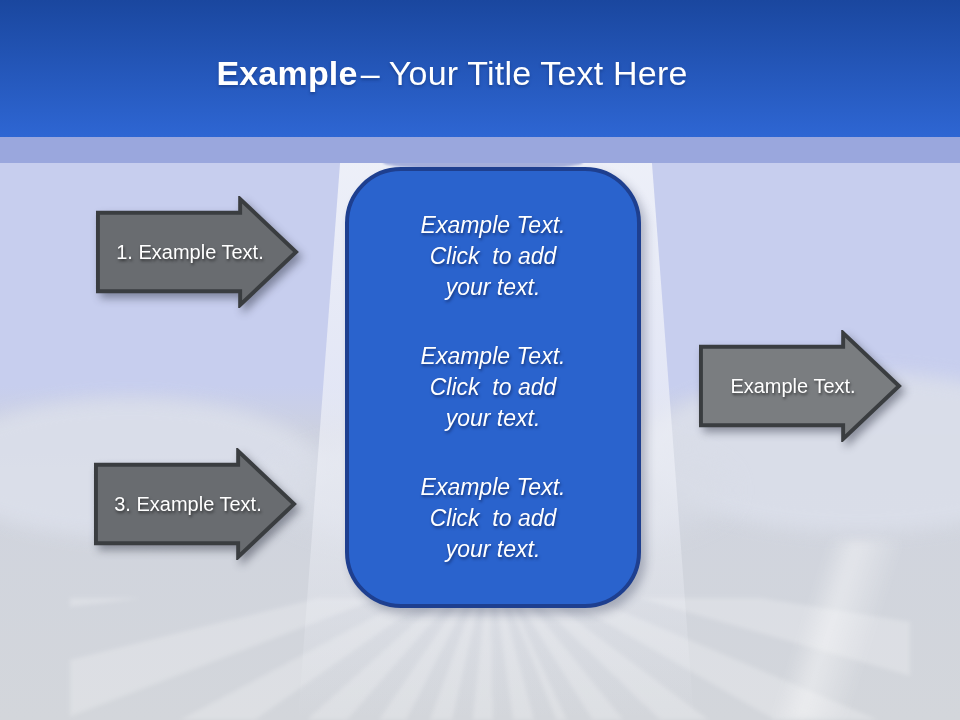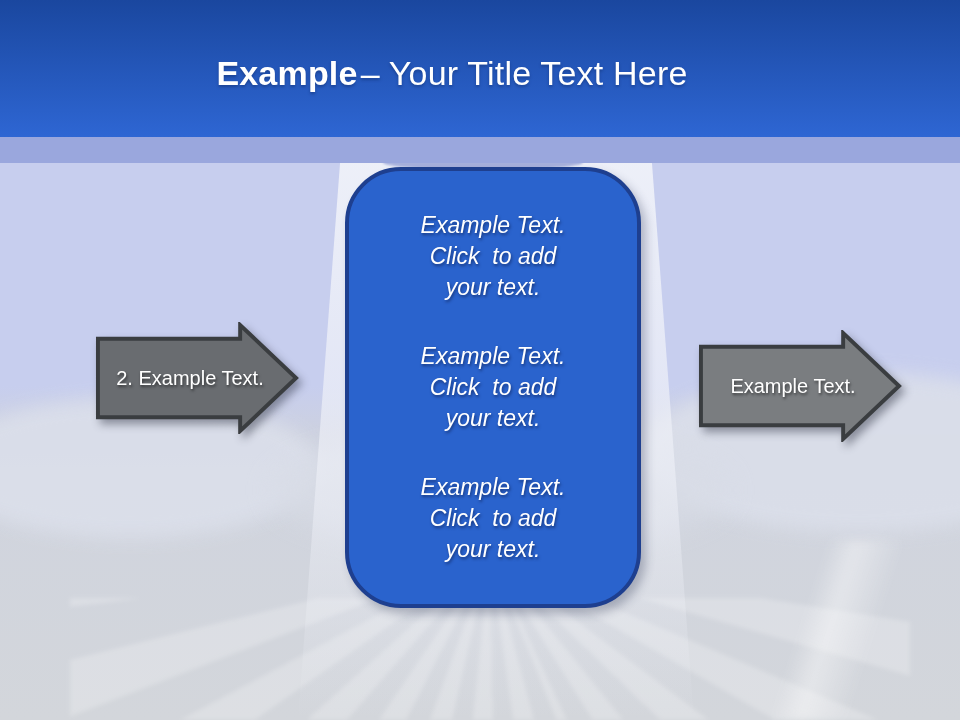--- a/index.html
+++ b/index.html
@@ -99,28 +99,34 @@
   <div class="column-top-ellipse"></div>
   <div class="bg-rays"></div>
   <div class="streak"></div>
   <div class="header"></div>
   <div class="band"></div>
 
   <div class="title">
     <span class="t-bold">Example</span><span class="t-rest">– Your Title Text Here</span>
   </div>
 
-
-  <div class="arrow arrow-2">
+  <div class="arrow arrow-1">
     <svg viewBox="0 0 208 114" aria-hidden="true">
       <polygon class="poly" points="3,17 148,17 148,3 205,57 148,111 148,97 3,97"></polygon>
     </svg>
-    <span class="arrow-label">2. Example Text.</span>
+    <span class="arrow-label">1. Example Text.</span>
   </div>
 
+
+  <div class="arrow arrow-3">
+    <svg viewBox="0 0 208 114" aria-hidden="true">
+      <polygon class="poly" points="3,17 148,17 148,3 205,57 148,111 148,97 3,97"></polygon>
+    </svg>
+    <span class="arrow-label">3. Example Text.</span>
+  </div>
 
   <div class="panel">
     <p class="panel-para">Example Text.
 Click  to add
 your text.</p>
     <p class="panel-para">Example Text.
 Click  to add
 your text.</p>
     <p class="panel-para">Example Text.
 Click  to add

